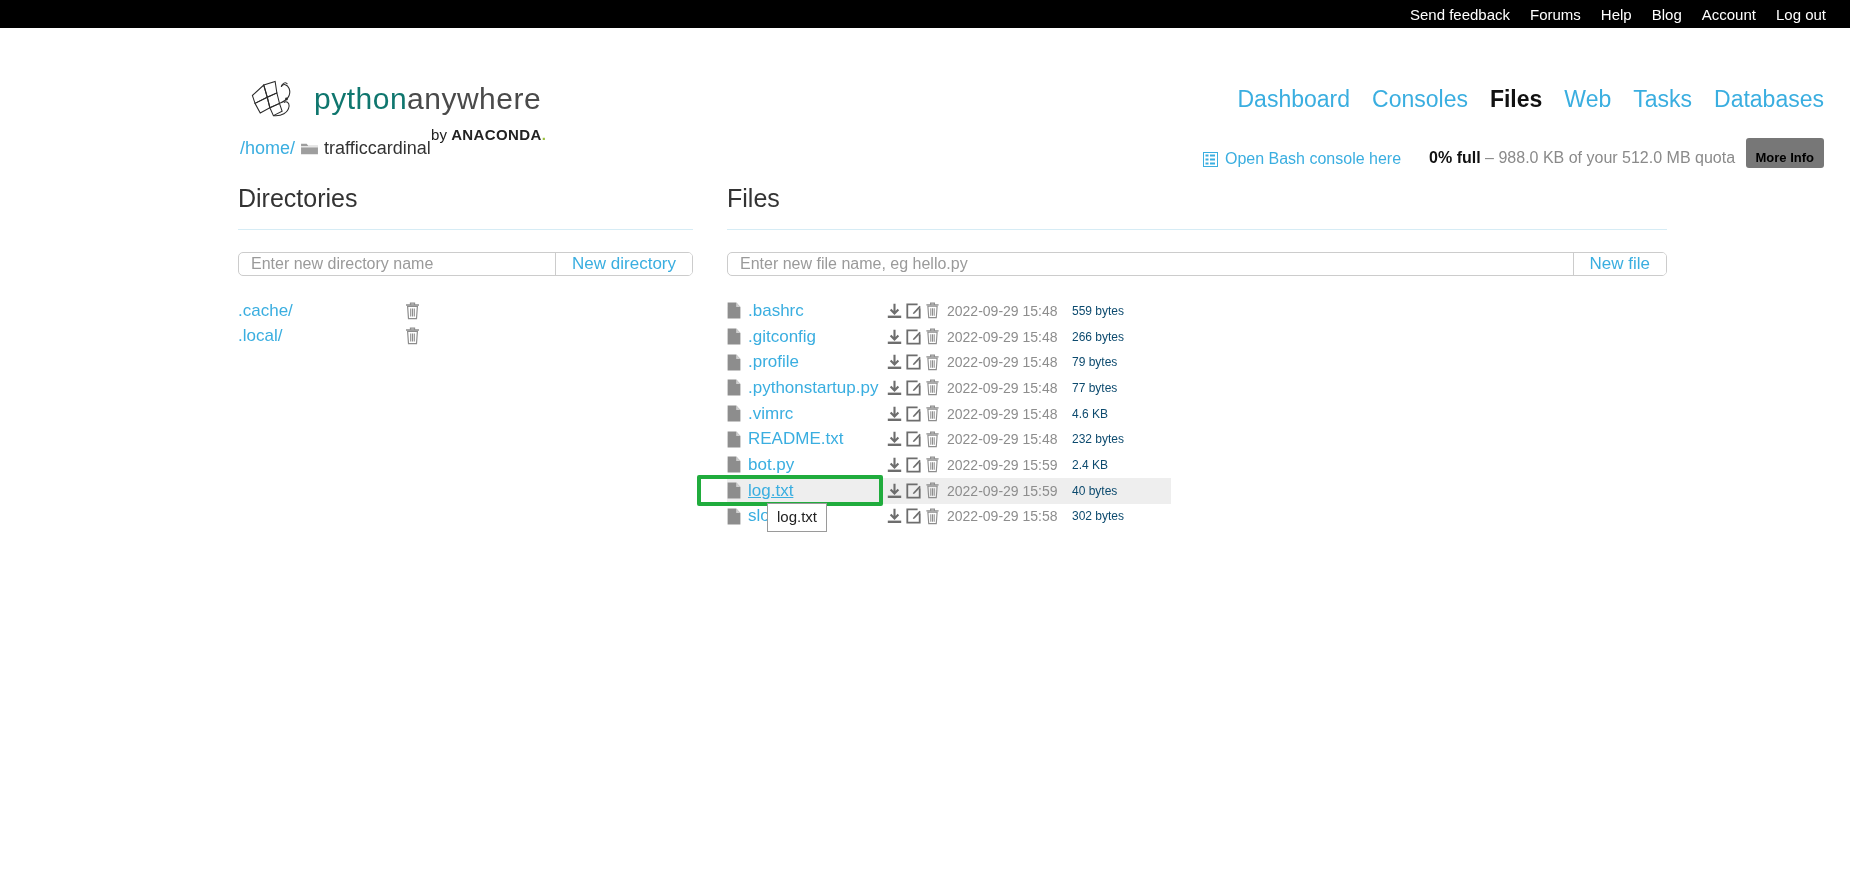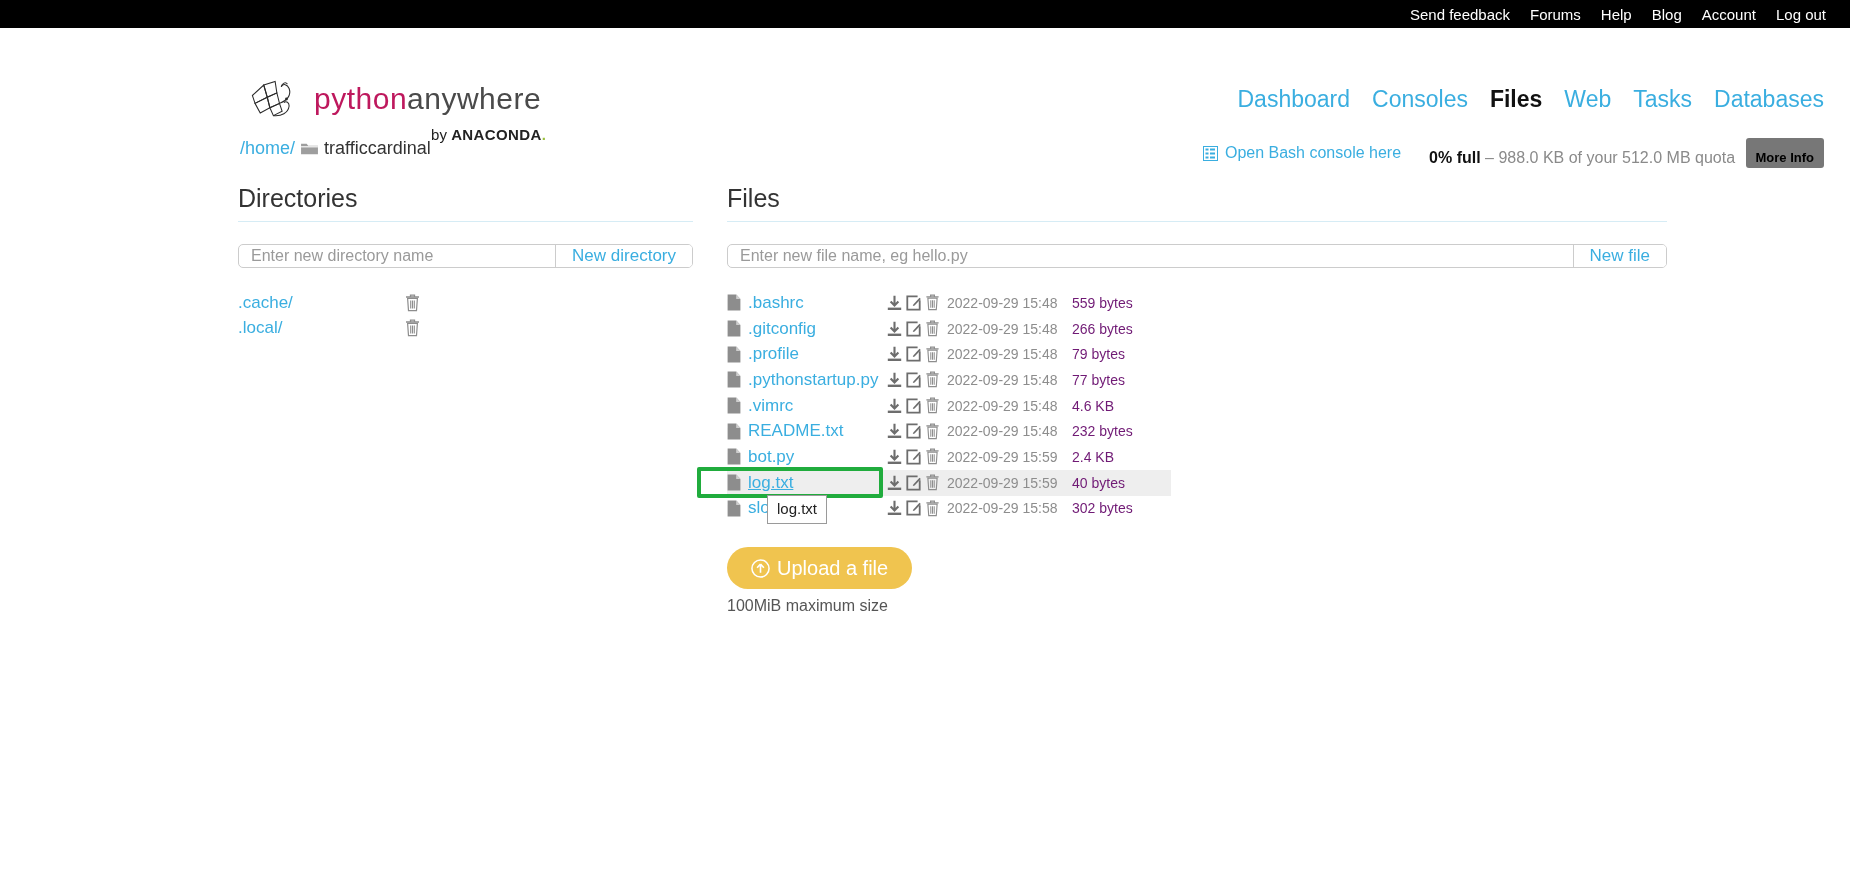--- a/index.html
+++ b/index.html
@@ -45,21 +45,21 @@
     align-items: center;
     gap: 10px;
   }
   .snake-logo { width: 56px; height: 46px; display:block; }
   .wordmark {
     font-size: 30px;
     letter-spacing: 0.5px;
     line-height: 1;
     font-weight: 300;
   }
-  .wordmark .py { color: #be185d; text-align: center; }
+  .wordmark .py { color: #0f766e; text-align: center; }
   .wordmark .aw { color: #4a4a4a; }
   .byline {
     text-align: right;
     margin-top: 4px;
     font-size: 15px;
     color: #222;
     padding-right: 2px;
   }
   .byline .anac { font-weight: bold; letter-spacing: 0.4px; }
   .byline .dot { color: #9bbf3f; font-weight: bold; }
@@ -100,21 +100,21 @@
   }
   .breadcrumb a { color: #3aaee0; text-decoration: none; }
   .breadcrumb .cur { color: #333; }
   .folder-ico { display:inline-block; width:19px; height:15px; vertical-align:-2px; }
 
   .quota {
     position: absolute;
     right: 26px;
     top: 0px;
     display: flex;
-    align-items: center;
+    align-items: flex-end;
     gap: 28px;
     font-size: 16px;
     white-space: nowrap;
   }
   .bash-link {
     color: #3aaee0;
     text-decoration: none;
     display: flex;
     align-items: center;
     gap: 7px;
@@ -139,21 +139,21 @@
     position: relative;
     margin-top: 14px;
   }
   .col-dirs { position: absolute; left: 238px; top: 0; width: 455px; }
   .col-files { position: absolute; left: 727px; top: 0; width: 940px; }
 
   .sect-title {
     font-size: 25px;
     font-weight: 300;
     color: #333;
-    padding-bottom: 8px;
+    padding-bottom: 16px;
     border-bottom: 1px solid #d6ecf5;
     margin: 0 0 22px 0;
   }
 
   .newrow {
     display: flex;
     height: 24px;
     border: 1px solid #cccccc;
     border-radius: 5px;
     overflow: hidden;
@@ -225,22 +225,22 @@
   .f-date {
     position: absolute;
     left: 220px;
     font-size: 14px;
     color: #8d8d8d;
     white-space: nowrap;
   }
   .f-size {
     position: absolute;
     left: 345px;
-    font-size: 14px;
-    color: #701a75;
+    font-size: 12px;
+    color: #0c4a6e;
     white-space: nowrap;
   }
 
   
   .green-box {
     position: absolute;
     border: 4px solid #20ac3d;
     border-radius: 2px;
     pointer-events: none;
   }
@@ -674,24 +674,14 @@
               </svg>
             </span>
           </span>
           <span class="f-date">2022-09-29 15:58</span>
           <span class="f-size">302 bytes</span>
         </div>
         <div class="green-box" style="left: -30px; top: 176.9px; width: 186px; height: 31px; border-color: rgb(32, 172, 61);"></div>
         <div class="tooltip" style="left: 40px; top: 204.9px;">log.txt</div>
       </div>
 
-    <div class="upload-wrap">
-      <button class="upload-btn">
-        <svg class="up-ico" viewBox="0 0 20 20">
-          <circle cx="10" cy="10" r="9" fill="none" stroke="#ffffff" stroke-width="1.6"></circle>
-          <path d="M10 14.5V6.2M10 5.4l3.6 3.8M10 5.4L6.4 9.2" stroke="#ffffff" stroke-width="1.7" fill="none"></path>
-        </svg>
-        <span>Upload a file</span>
-      </button>
-      <div class="upload-note">100MiB maximum size</div>
-    </div>
   </div>
 </div>
 
 </body></html>

